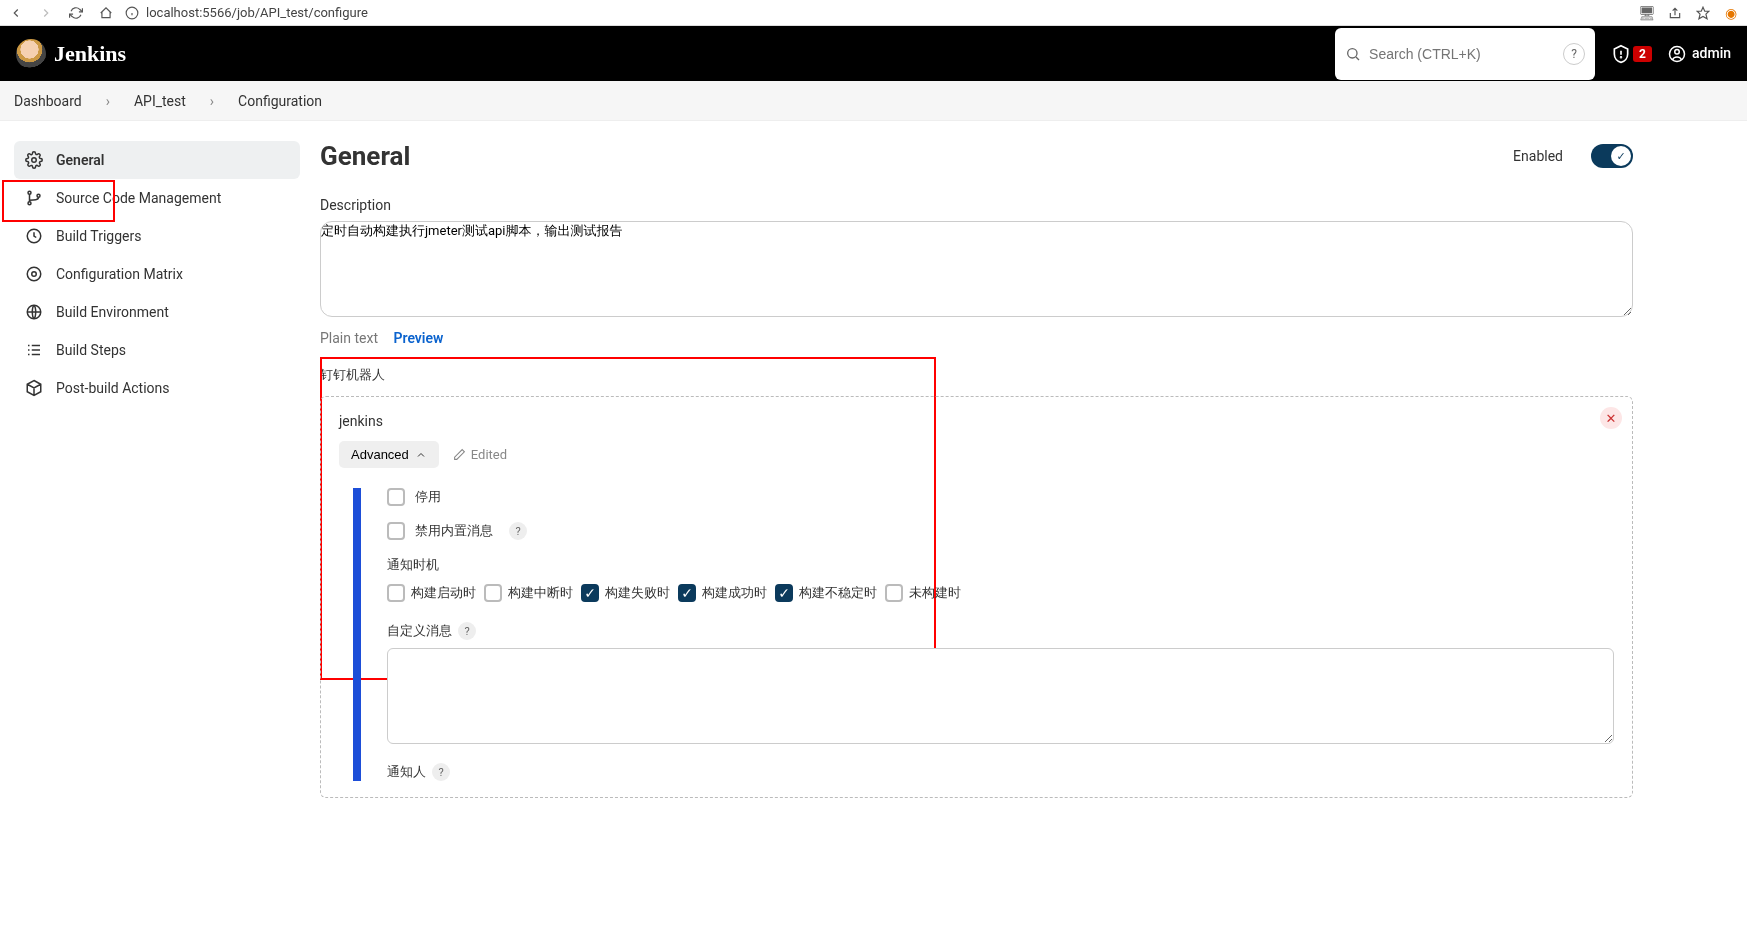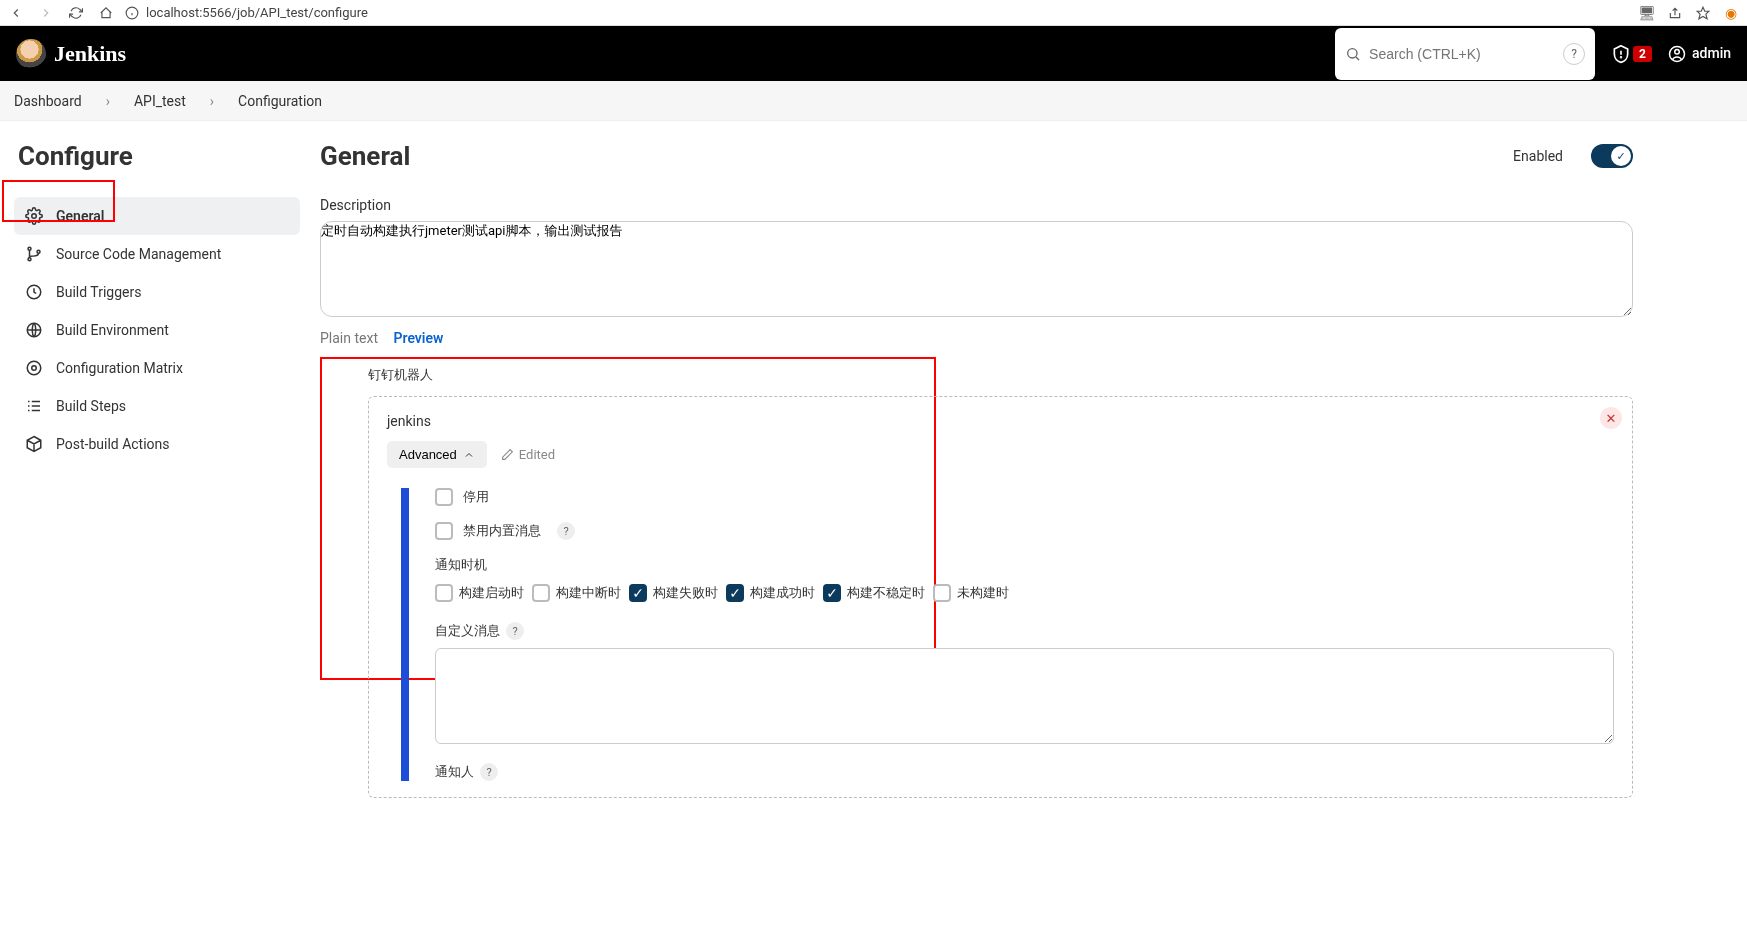--- a/index.html
+++ b/index.html
@@ -41,21 +41,21 @@
 .toggle { width: 42px; height: 24px; border-radius: 12px; background: #0b3a5c; position: relative; cursor: pointer; }
 .toggle-knob { position: absolute; right: 2px; top: 2px; width: 20px; height: 20px; border-radius: 50%; background: #fff; display: flex; align-items: center; justify-content: center; color: #0b3a5c; font-size: 11px; }
 
 .field-label { font-size: 14px; color: #333; margin-bottom: 8px; }
 .textarea { width: 100%; border: 1px solid #ccc; border-radius: 12px; padding: 0; font-size: 13px; resize: both; font-family: inherit; }
 .desc-textarea { height: 96px; }
 .preview-row { margin-top: 10px; margin-bottom: 20px; font-size: 14px; }
 .preview-row .plain { color: #777; margin-right: 12px; }
 .preview-row .preview { color: #0b63ce; font-weight: 600; cursor: pointer; }
 
-.robot-section { margin-top: 12px; padding-left: 48px; }
+.robot-section { margin-top: 12px; }
 .robot-title { font-size: 13px; color: #333; margin-bottom: 12px; }
 .robot-box { border: 1px dashed #bbb; border-radius: 6px; padding: 16px 18px; position: relative; }
 .robot-close { position: absolute; right: 10px; top: 10px; width: 22px; height: 22px; border-radius: 50%; background: #fde6e6; color: #cc3333; display: flex; align-items: center; justify-content: center; font-size: 13px; cursor: pointer; }
 .robot-name { margin-bottom: 12px; font-size: 14px; }
 .adv-row { display: flex; align-items: center; gap: 14px; margin-bottom: 20px; }
 .adv-btn { background: #efefef; border: none; border-radius: 5px; padding: 6px 12px; display: flex; align-items: center; gap: 6px; cursor: pointer; font-size: 13px; }
 .edited { color: #888; display: flex; align-items: center; gap: 5px; font-size: 13px; }
 .inner-block { border-left: 8px solid #1d4ed8; margin-left: 14px; padding-left: 26px; }
 .check-row { display: flex; align-items: center; gap: 10px; margin-bottom: 16px; }
 .chk { width: 18px; height: 18px; border: 2px solid #bbb; border-radius: 4px; display: inline-flex; align-items: center; justify-content: center; cursor: pointer; background: #fff; flex-shrink: 0; }
@@ -165,21 +165,20 @@
   <span class="breadcrumb-item">Dashboard</span>
   <span class="breadcrumb-sep">›</span>
   <span class="breadcrumb-item">API_test</span>
   <span class="breadcrumb-sep">›</span>
   <span class="breadcrumb-item">Configuration</span>
 </div>
 
 <div class="main-wrap">
   <div class="sidebar" style="position:relative">
     <div class="highlight-red-1"></div>
-    <h1>Configure</h1>
     <div class="side-list">
       <div class="side-item active">
         <span class="side-icon">
             <svg width="18" height="18" viewBox="0 0 24 24" fill="none" stroke="#333" stroke-width="2">
               <circle cx="12" cy="12" r="3"></circle>
               <path d="M19.4 15a1.65 1.65 0 00.33 1.82l.06.06a2 2 0 11-2.83 2.83l-.06-.06a1.65 1.65 0 00-1.82-.33 1.65 1.65 0 00-1 1.51V21a2 2 0 01-4 0v-.09a1.65 1.65 0 00-1-1.51 1.65 1.65 0 00-1.82.33l-.06.06a2 2 0 11-2.83-2.83l.06-.06a1.65 1.65 0 00.33-1.82 1.65 1.65 0 00-1.51-1H3a2 2 0 010-4h.09a1.65 1.65 0 001.51-1 1.65 1.65 0 00-.33-1.82l-.06-.06a2 2 0 112.83-2.83l.06.06a1.65 1.65 0 001.82.33h0a1.65 1.65 0 001-1.51V3a2 2 0 014 0v.09a1.65 1.65 0 001 1.51 1.65 1.65 0 001.82-.33l.06-.06a2 2 0 112.83 2.83l-.06.06a1.65 1.65 0 00-.33 1.82v0a1.65 1.65 0 001.51 1H21a2 2 0 010 4h-.09a1.65 1.65 0 00-1.51 1z"></path>
             </svg>
           </span>
         <span>General</span>
       </div>
@@ -199,34 +198,34 @@
             <svg width="18" height="18" viewBox="0 0 24 24" fill="none" stroke="#333" stroke-width="2">
               <circle cx="12" cy="12" r="9"></circle>
               <path d="M12 7v5l3 2"></path>
             </svg>
           </span>
         <span>Build Triggers</span>
       </div>
       <div class="side-item">
         <span class="side-icon">
             <svg width="18" height="18" viewBox="0 0 24 24" fill="none" stroke="#333" stroke-width="2">
+              <circle cx="12" cy="12" r="3"></circle>
+              <circle cx="12" cy="12" r="9"></circle>
+            </svg>
+          </span>
+        <span>Configuration Matrix</span>
+      </div>
+      <div class="side-item">
+        <span class="side-icon">
+            <svg width="18" height="18" viewBox="0 0 24 24" fill="none" stroke="#333" stroke-width="2">
               <circle cx="12" cy="12" r="9"></circle>
               <path d="M3 12h18M12 3c3 3 3 15 0 18M12 3c-3 3-3 15 0 18"></path>
             </svg>
           </span>
         <span>Build Environment</span>
-      </div>
-      <div class="side-item">
-        <span class="side-icon">
-            <svg width="18" height="18" viewBox="0 0 24 24" fill="none" stroke="#333" stroke-width="2">
-              <circle cx="12" cy="12" r="3"></circle>
-              <circle cx="12" cy="12" r="9"></circle>
-            </svg>
-          </span>
-        <span>Configuration Matrix</span>
       </div>
       <div class="side-item">
         <span class="side-icon">
             <svg width="18" height="18" viewBox="0 0 24 24" fill="none" stroke="#333" stroke-width="2">
               <line x1="4" y1="6" x2="6" y2="6"></line>
               <line x1="9" y1="6" x2="20" y2="6"></line>
               <line x1="4" y1="12" x2="6" y2="12"></line>
               <line x1="9" y1="12" x2="20" y2="12"></line>
               <line x1="4" y1="18" x2="6" y2="18"></line>
               <line x1="9" y1="18" x2="20" y2="18"></line>

